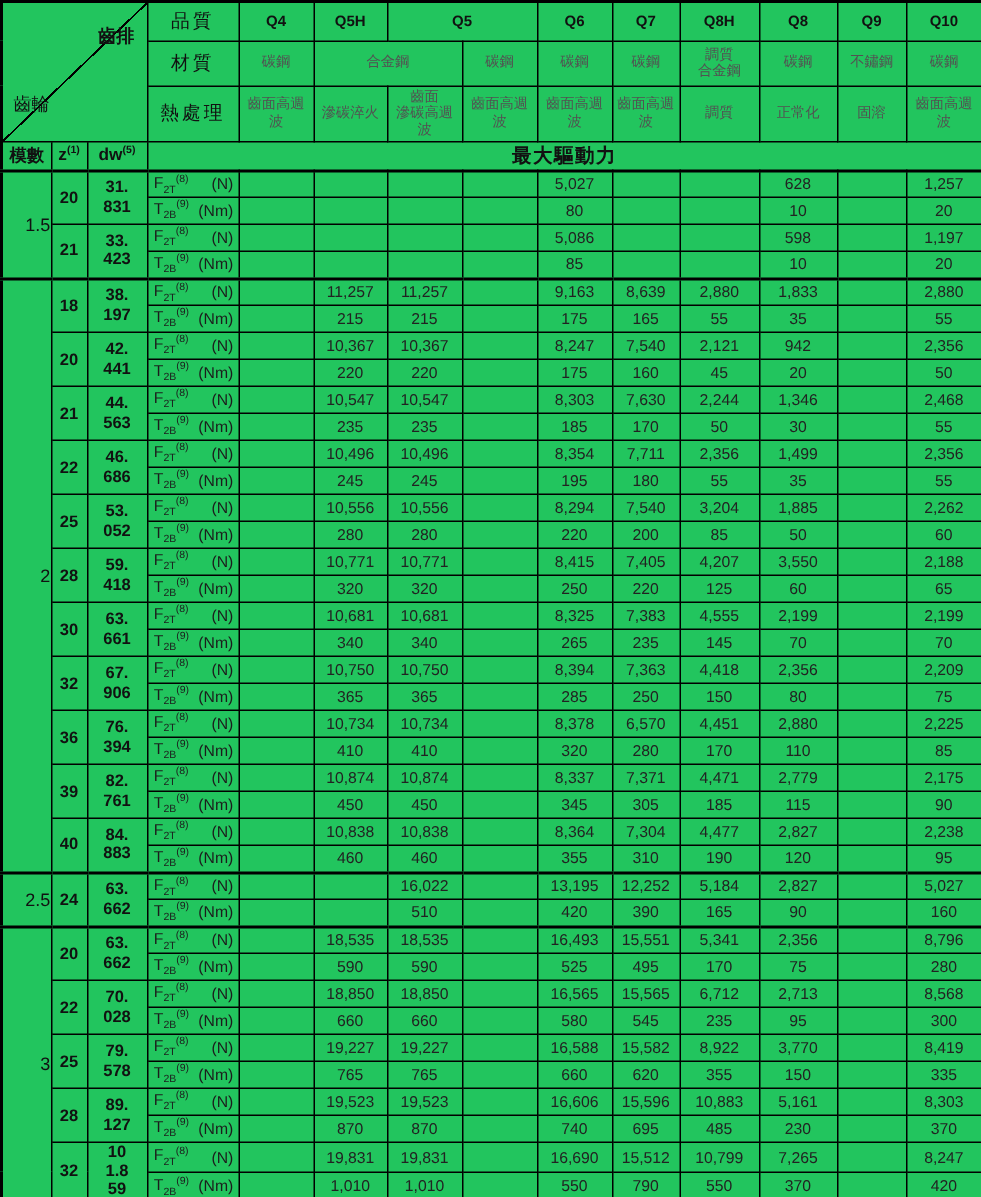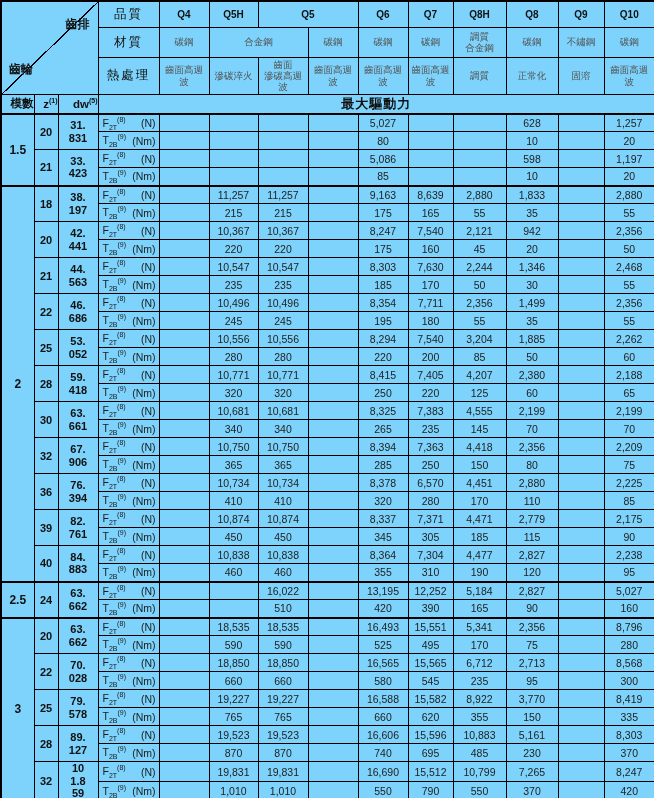--- a/index.html
+++ b/index.html
@@ -1,40 +1,40 @@
 <!DOCTYPE html>
 <html><head>
 <meta charset="utf-8">
 <style>
   * { margin:0; padding:0; box-sizing:border-box; }
   html,body { background:#fff; }
   body { font-family:"Liberation Sans", sans-serif; color:#111; }
-  .sheet { width:654px; height:798px; background:#7dd3fc; overflow:hidden; }
+  .sheet { width:654px; height:798px; background:#22c55e; overflow:hidden; }
   table { border-collapse:collapse; width:654px; height:796px; table-layout:fixed;
           border:2px solid #000; }
   td { border:1px solid #000; text-align:center; vertical-align:middle; overflow:hidden; }
   tr.group-start td { border-top:2px solid #000; }
   tr.hdr-bottom td { border-bottom:2px solid #000; }
 
   
   .corner { position:relative;
     background:linear-gradient(to bottom right,
       transparent calc(50% - 0.6px), #000 calc(50% - 0.6px),
       #000 calc(50% + 0.6px), transparent calc(50% + 0.6px)); }
   .corner .c-top { position:absolute; top:14px; right:8px; font-weight:bold; font-size:12px; }
-  .corner .c-bot { position:absolute; bottom:16px; left:7px; font-weight:bold; font-size:12px; }
+  .corner .c-bot { position:absolute; bottom:16px; left:7px; font-weight:normal; font-size:12px; }
   .hlabel { font-weight:normal; font-size:12.5px; letter-spacing:2px; }
   .qh { font-weight:bold; font-size:10px; }
   .small-cjk { font-size:9.5px; color:#525252; white-space:pre-line; line-height:1.2; padding:1px 0; }
-  .mzhead { font-weight:bold; font-size:11.5px;text-align:right; }
+  .mzhead { font-weight:bold; font-size:11.5px; }
   .mzhead sup, .zv sup { font-size:7px; }
   .maxdrive { font-weight:bold; font-size:13px; letter-spacing:1px; border-left:1px solid #a3a3a3; }
 
   
-  .module { font-weight:bold; font-size:12px; }
+  .module { font-weight:normal; font-size:12px;text-align:right; }
   .zv { font-weight:bold; font-size:11px; }
   .dwv { font-weight:bold; font-size:11px; word-break:break-all; line-height:1.15; padding:0 10px; }
   .val { font-size:10.5px; color:#222; }
   .rowlabel { padding:0; }
   .rl-flex { display:flex; justify-content:space-between; align-items:center; padding:0 3px 0 4px;
              font-size:10.5px; color:#1c1c1c; height:100%; }
   .rl-flex sub { font-size:7px; }
   .rl-flex sup { font-size:7px; }
   sup { vertical-align:super; }
   sub { vertical-align:sub; }
@@ -400,21 +400,21 @@
               <span>(N)</span>
             </div>
           </td>
           <td class="val"></td>
           <td class="val">10,771</td>
           <td class="val">10,771</td>
           <td class="val"></td>
           <td class="val">8,415</td>
           <td class="val">7,405</td>
           <td class="val">4,207</td>
-          <td class="val">2,380</td>
+          <td class="val">3,550</td>
           <td class="val"></td>
           <td class="val">2,188</td>
         </tr>
         <tr style="height: 18px;">
           <td class="rowlabel">
             <div class="rl-flex">
               <span>T<sub>2B</sub><sup>(9)</sup></span>
               <span>(Nm)</span>
             </div>
           </td>

